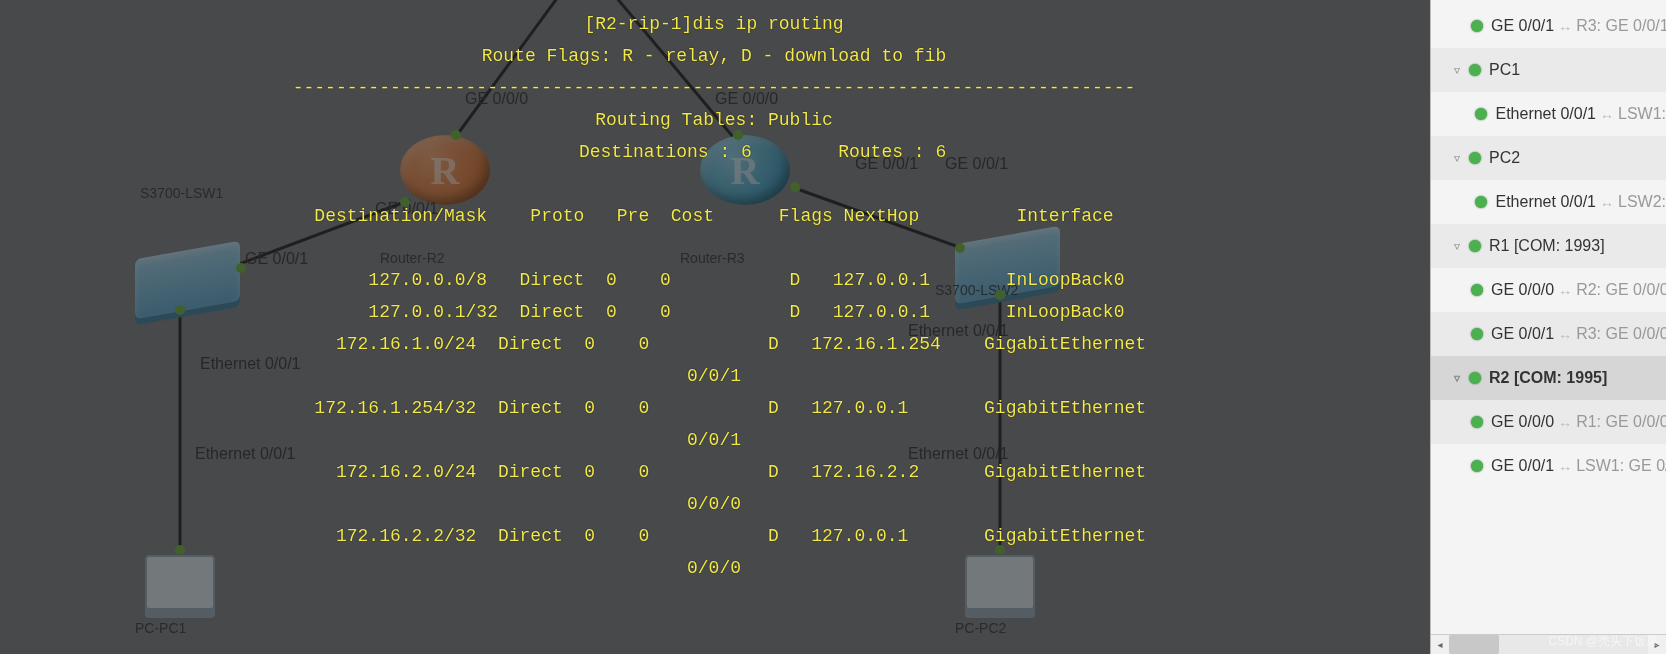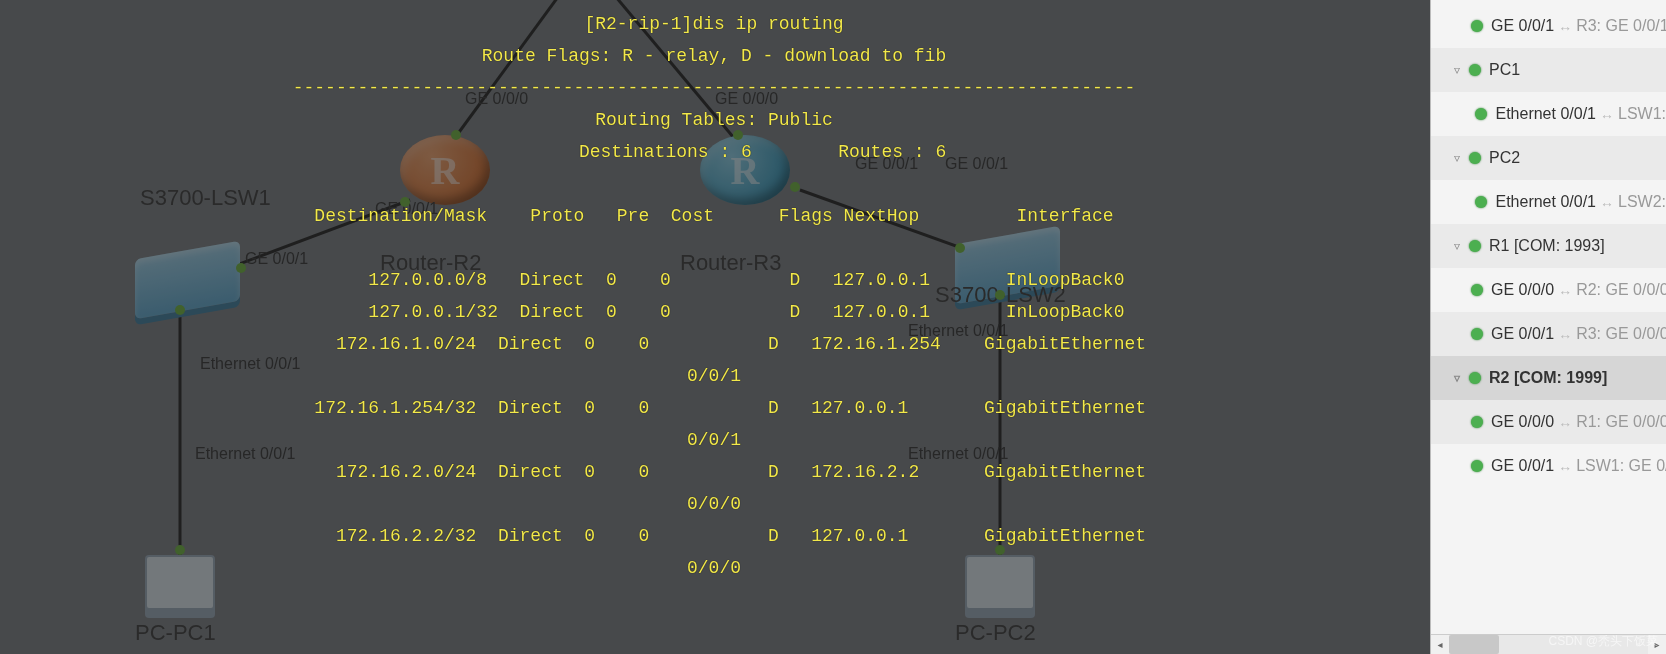--- a/index.html
+++ b/index.html
@@ -28,21 +28,21 @@
       width: 1430px; height: 654px;
       pointer-events: none;
     }
     .node {
       position: absolute;
       display: flex;
       flex-direction: column;
       align-items: center;
     }
     .device-label {
-      font-size: 22px; color: #3a3a3a;
+      font-size: 14px; color: #3a3a3a;
       position: absolute;
       white-space: nowrap;
     }
     .port-label {
       position: absolute;
       font-size: 16px;
       color: #333;
       white-space: nowrap;
     }
     
@@ -323,21 +323,21 @@
       <div class="tree-row alt" style="padding-left: 36px;">
         <span class="expander"></span>
         <span class="status-dot status-on"></span>
         <span class="txt">GE 0/0/1</span>
         <span class="double-arrow">↔</span>
         <span class="link-target">R3: GE 0/0/0</span>
       </div>
       <div class="tree-row sel" style="padding-left: 18px;">
         <span class="expander">▿</span>
         <span class="status-dot status-on"></span>
-        <span class="txt">R2 [COM: 1999]</span>
+        <span class="txt">R2 [COM: 1995]</span>
       </div>
       <div class="tree-row alt" style="padding-left: 36px;">
         <span class="expander"></span>
         <span class="status-dot status-on"></span>
         <span class="txt">GE 0/0/0</span>
         <span class="double-arrow">↔</span>
         <span class="link-target">R1: GE 0/0/0</span>
       </div>
       <div class="tree-row" style="padding-left: 36px;">
         <span class="expander"></span>

